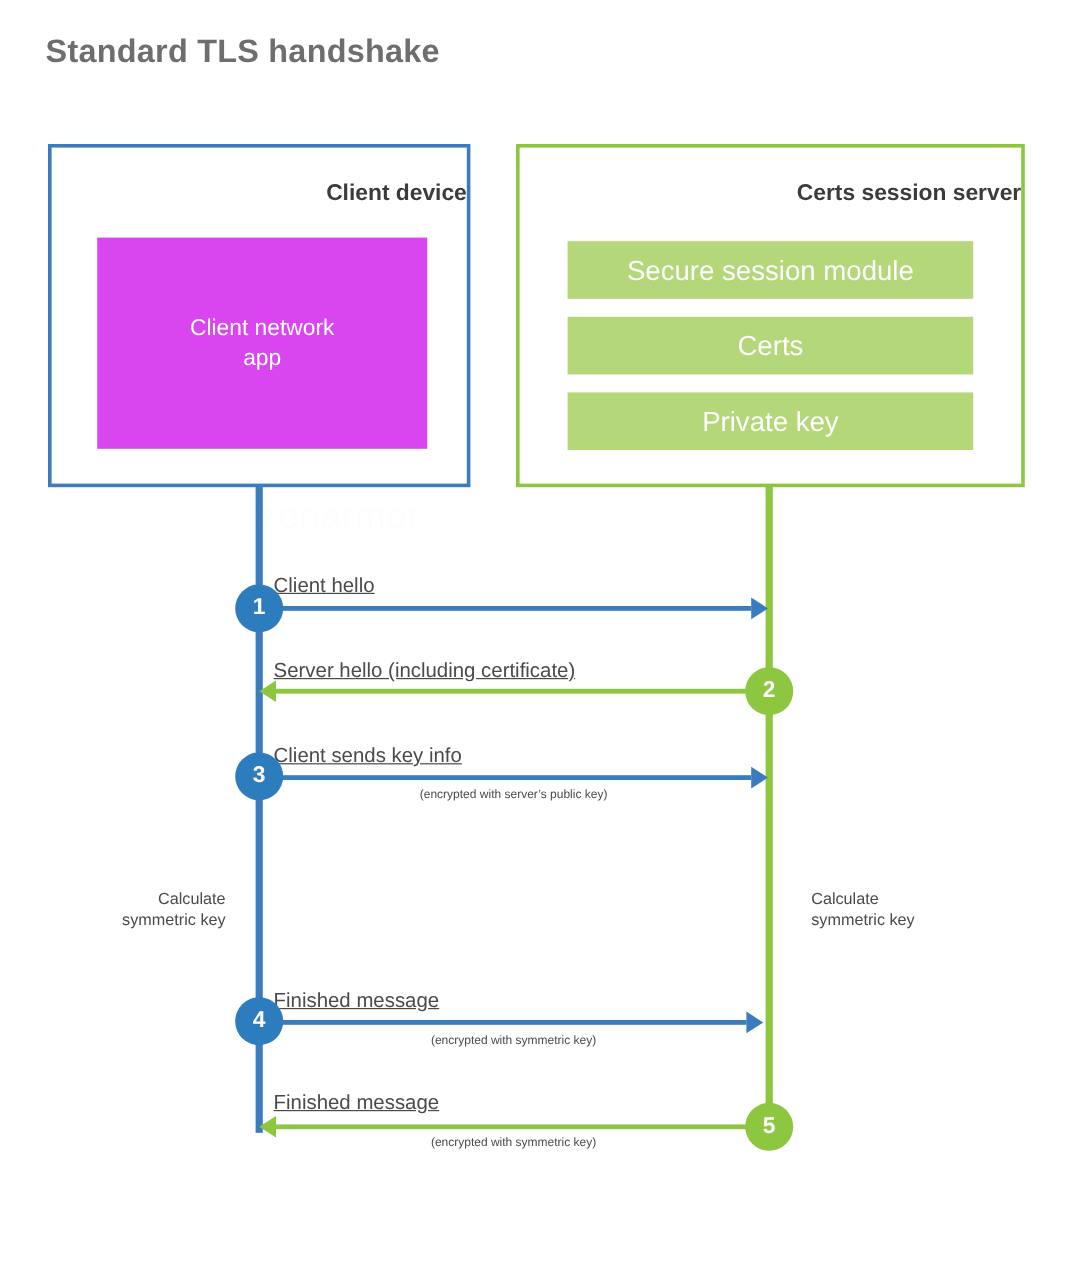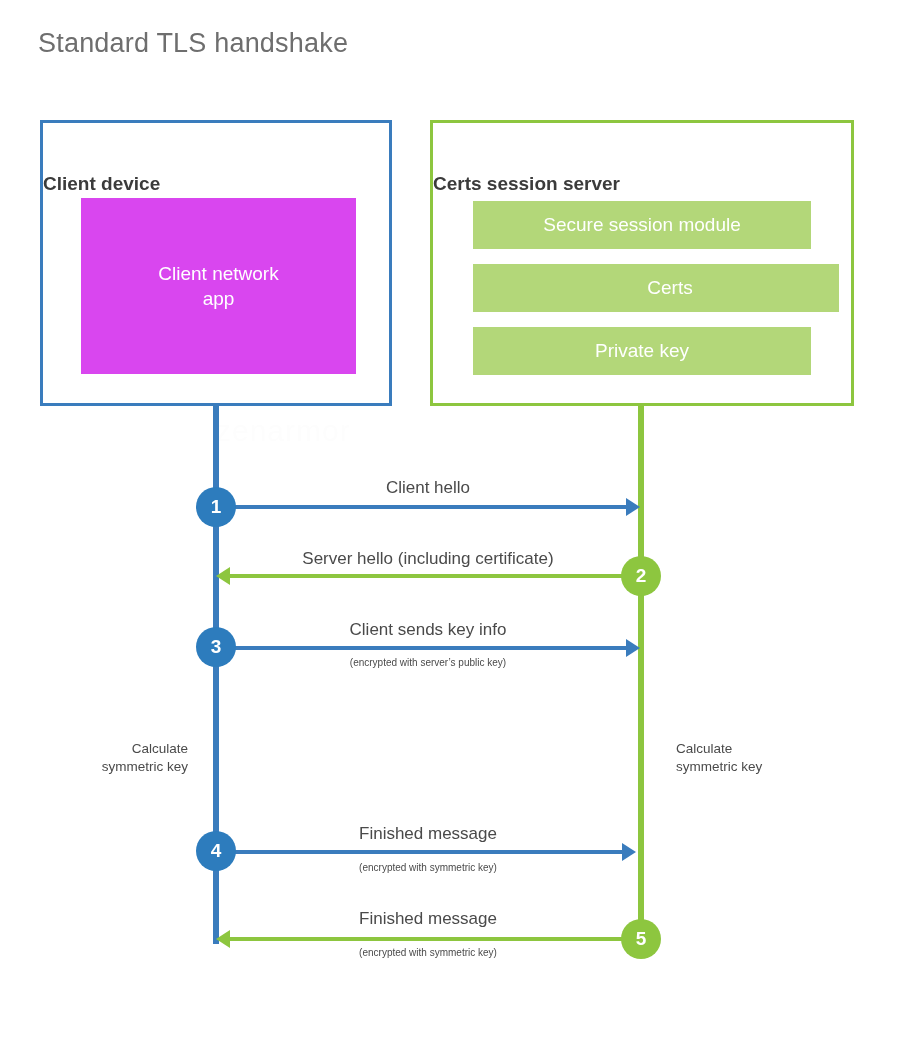--- a/index.html
+++ b/index.html
@@ -20,21 +20,21 @@
     width: 900px;
     height: 1058px;
   }
   .abs { position: absolute; }
 
   
   #page-title {
     left: 38px;
     top: 28px;
     font-size: 27px;
-    font-weight: 400;
+    font-weight: 700;
     color: #6e6e6e;
     letter-spacing: 0.2px;
     white-space: nowrap;
   }
 
   
   .panel {
     background: #ffffff;
     box-sizing: border-box;
   }
@@ -50,25 +50,24 @@
     top: 120px;
     width: 424px;
     height: 286px;
     border: 3px solid #8dc63f;
   }
   .panel-title {
     position: absolute;
     left: 0;
     right: 0;
     top: 28px;
-    text-align: left;
+    text-align: right;
     font-size: 19px;
     font-weight: bold;
     color: #3b3b3b;
-    margin-top: 22px;
   }
 
   
   #client-app-box {
     left: 38px;
     top: 75px;
     width: 275px;
     height: 176px;
     background: #d946ef;
     color: #ffffff;
@@ -81,29 +80,29 @@
     line-height: 1.32;
   }
 
   
   .server-bar {
     left: 40px;
     width: 338px;
     height: 48px;
     background: #b3d779;
     color: #ffffff;
-    font-size: 19px;
+    font-size: 23px;
     font-weight: 300;
     display: flex;
     align-items: center;
     justify-content: center;
     text-align: center;
   }
   #server-bar-0 { top: 78px; }
-  #server-bar-1 { top: 141px; padding-left: 28px; }
+  #server-bar-1 { top: 141px; }
   #server-bar-2 { top: 204px; }
 
   
   #client-lifeline {
     left: 213px;
     top: 404px;
     width: 6px;
     height: 540px;
     background: #3a7cbd;
   }
@@ -144,22 +143,23 @@
     justify-content: center;
   }
   .step-circle.blue  { background: #2d7cbd; }
   .step-circle.green { background: #8dc63f; }
 
   
   .msg-main {
     font-size: 17px;
     font-weight: 300;
     color: #4a4a4a;
-    text-align: center;
-    white-space: nowrap;
+    text-align: left;
+    white-space: nowrap;
+    text-decoration: underline;
   }
   .msg-sub {
     font-size: 10px;
     font-weight: 300;
     color: #4a4a4a;
     text-align: center;
     white-space: nowrap;
   }
   .side-note {
     font-size: 13.5px;

